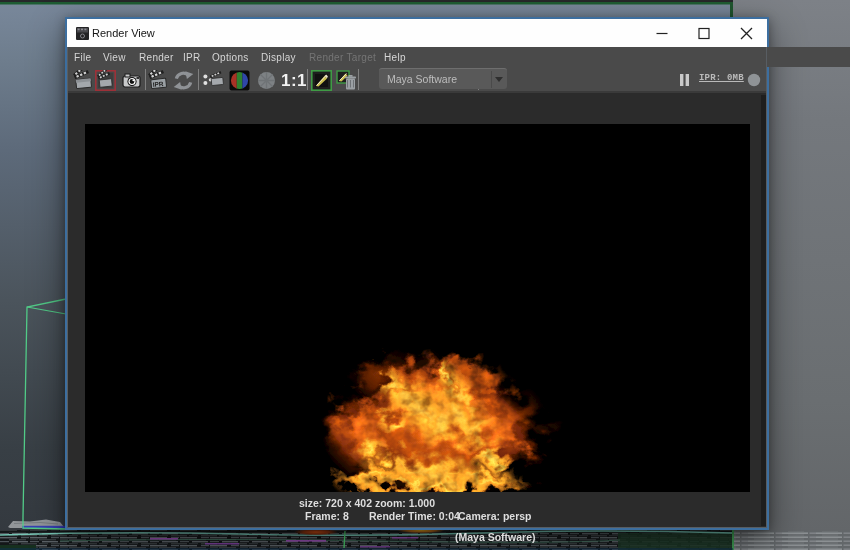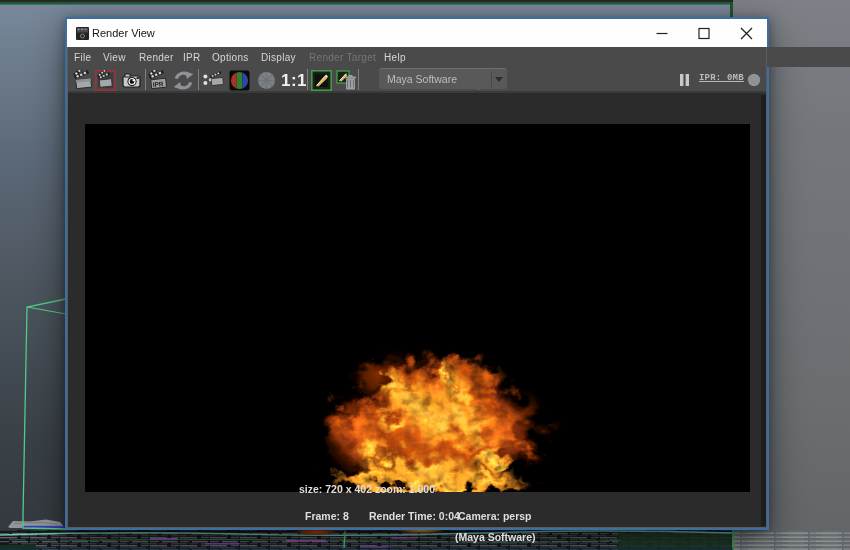--- a/index.html
+++ b/index.html
@@ -347,20 +347,20 @@
 </g>
 <g filter="url(#firetex)">
   <ellipse cx="340" cy="350" rx="84" ry="22" fill="url(#gYl)"></ellipse>
   <ellipse cx="345" cy="358" rx="88" ry="13" fill="url(#gYl)" opacity="0.9"></ellipse>
   <ellipse cx="292" cy="356" rx="50" ry="14" fill="url(#gYl)"></ellipse>
   <ellipse cx="398" cy="355" rx="42" ry="13" fill="url(#gYl)"></ellipse>
   <ellipse cx="345" cy="362" rx="100" ry="10" fill="url(#gYl)"></ellipse>
 </g>
 </svg>
     </div>
-    <div class="stat" style="left:232px; top:464px;">size: 720 x 402 zoom: 1.000</div>
+    <div class="stat" style="left:232px; top:478px;">size: 720 x 402 zoom: 1.000</div>
     <div class="stat" style="left:388px; top:478px;margin-top:34px;">(Maya Software)</div>
     <div class="stat" style="left:214px; top:491px;padding-left:24px;">Frame: 8</div>
     <div class="stat" style="left:290px; top:491px;padding-left:12px;">Render Time: 0:04</div>
     <div class="stat" style="left:391px; top:491px;">Camera: persp</div>
     <div id="lightedge"></div>
   </div>
 </div>
 
 </body></html>

